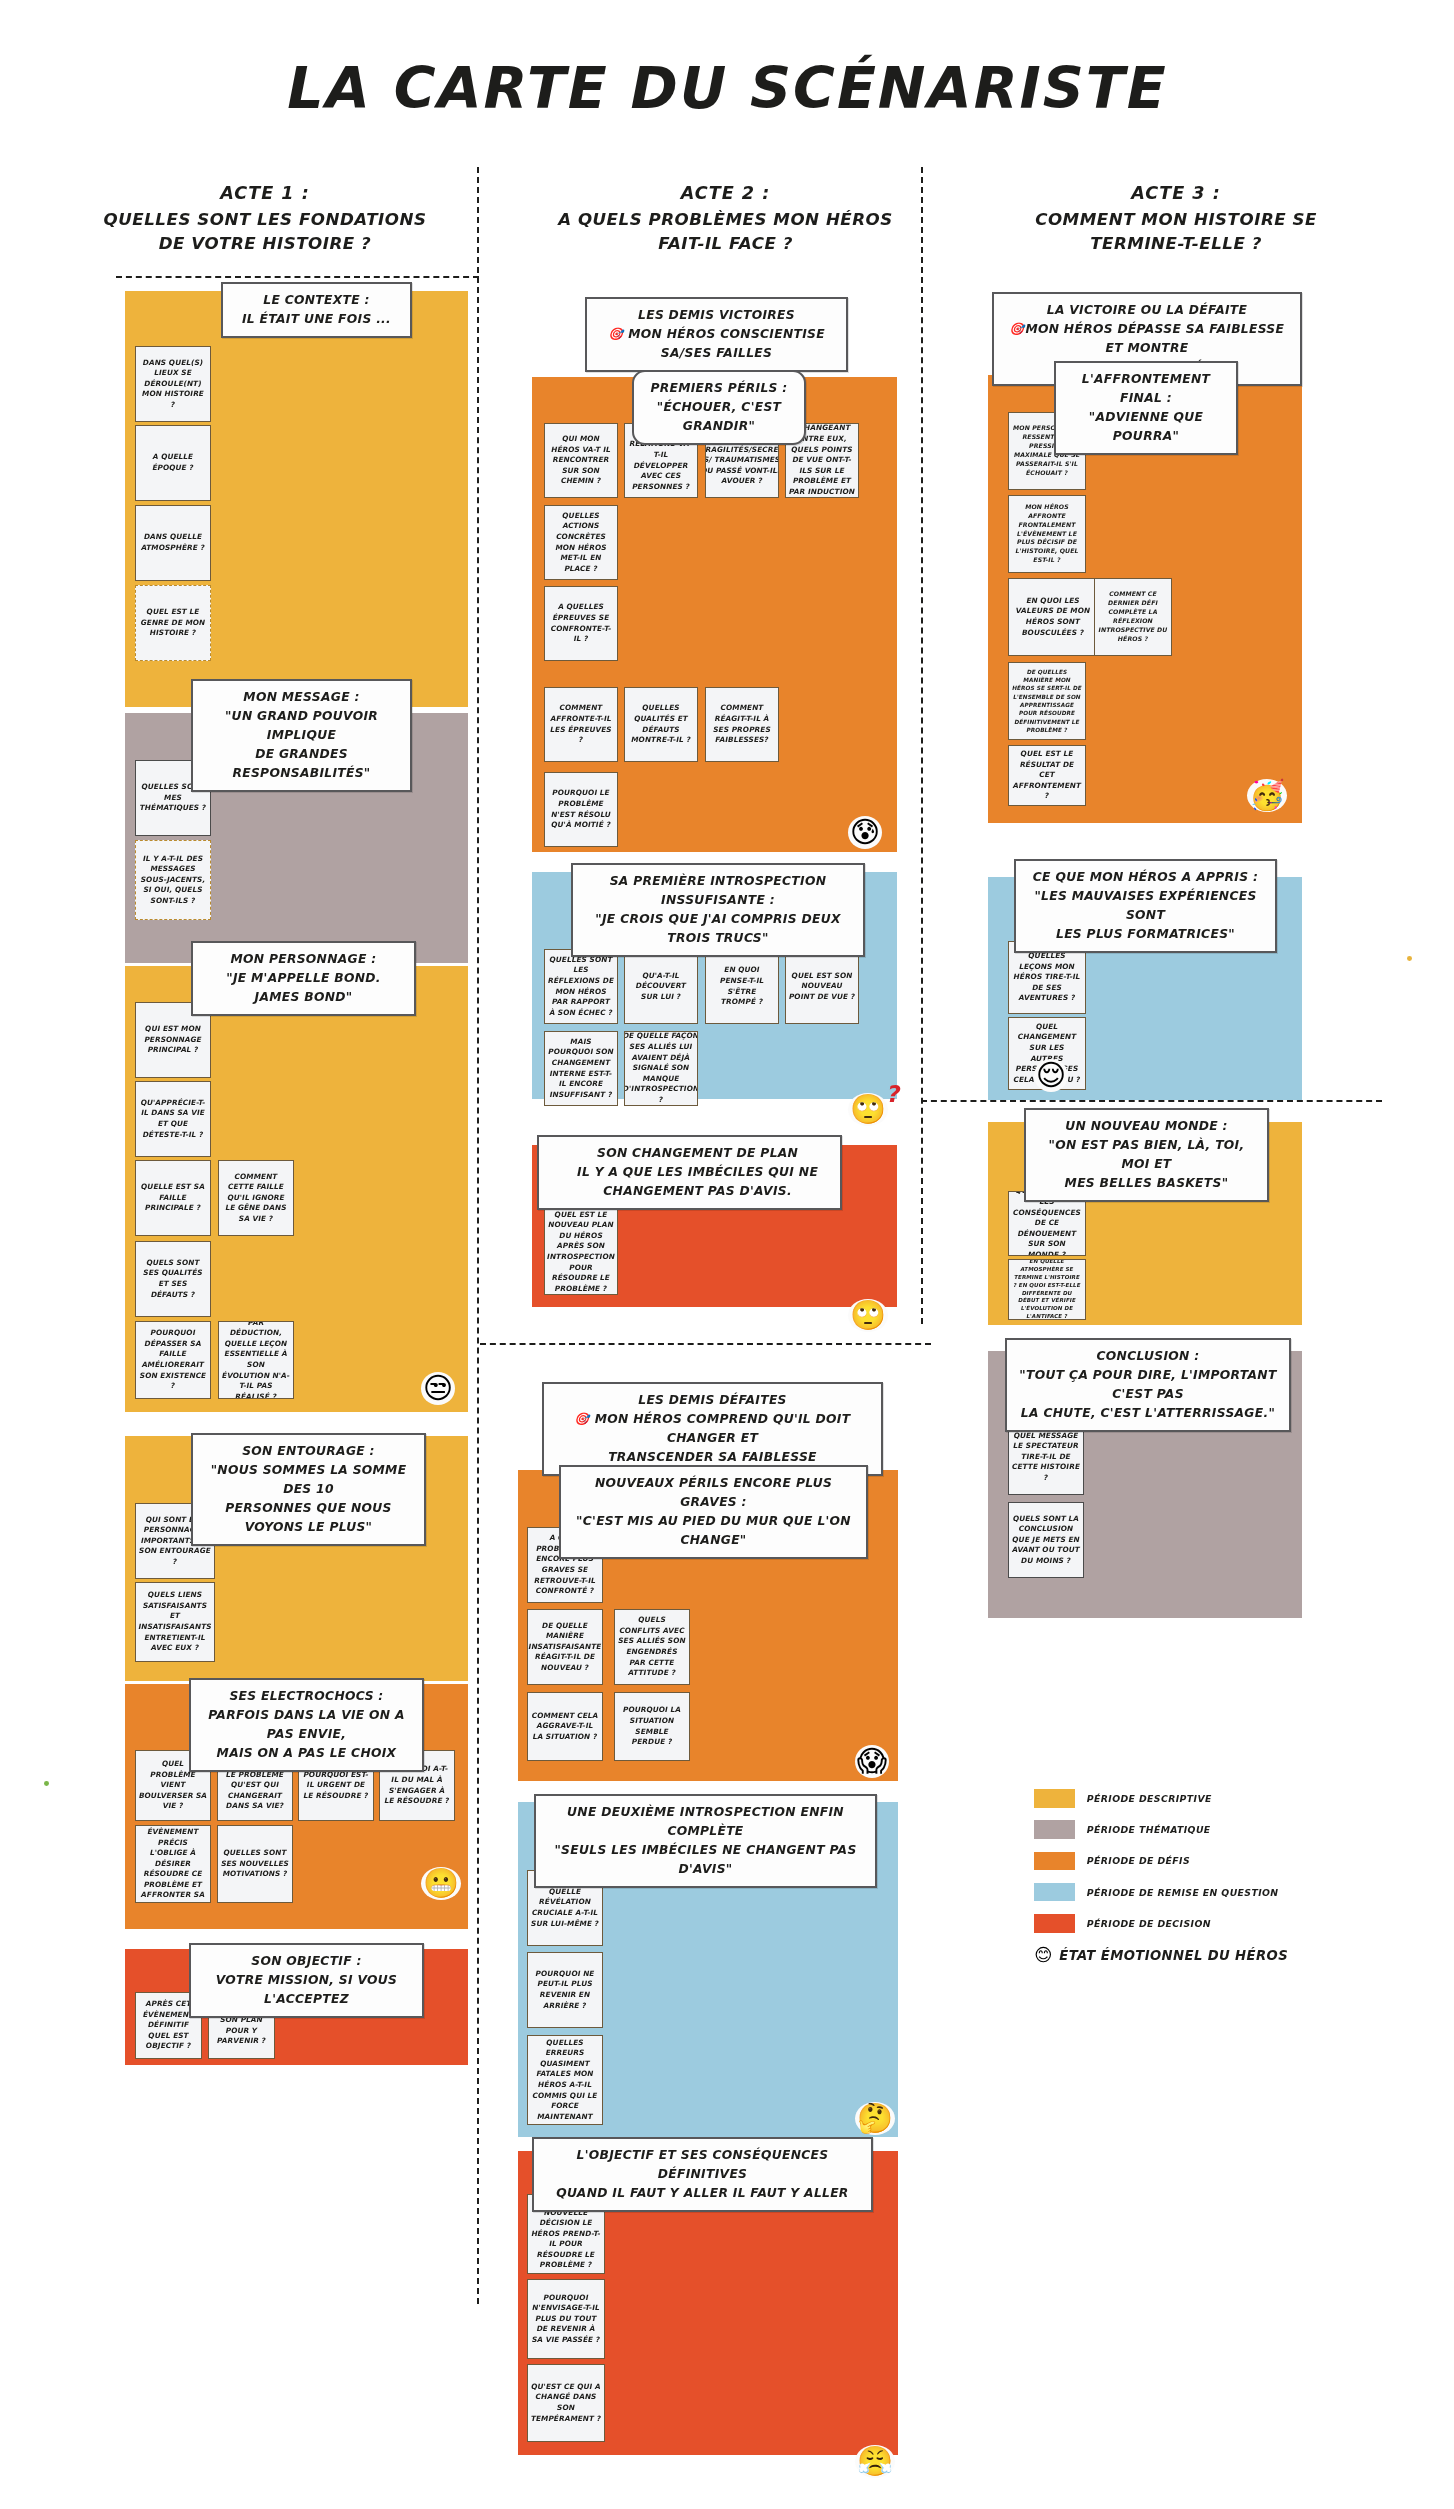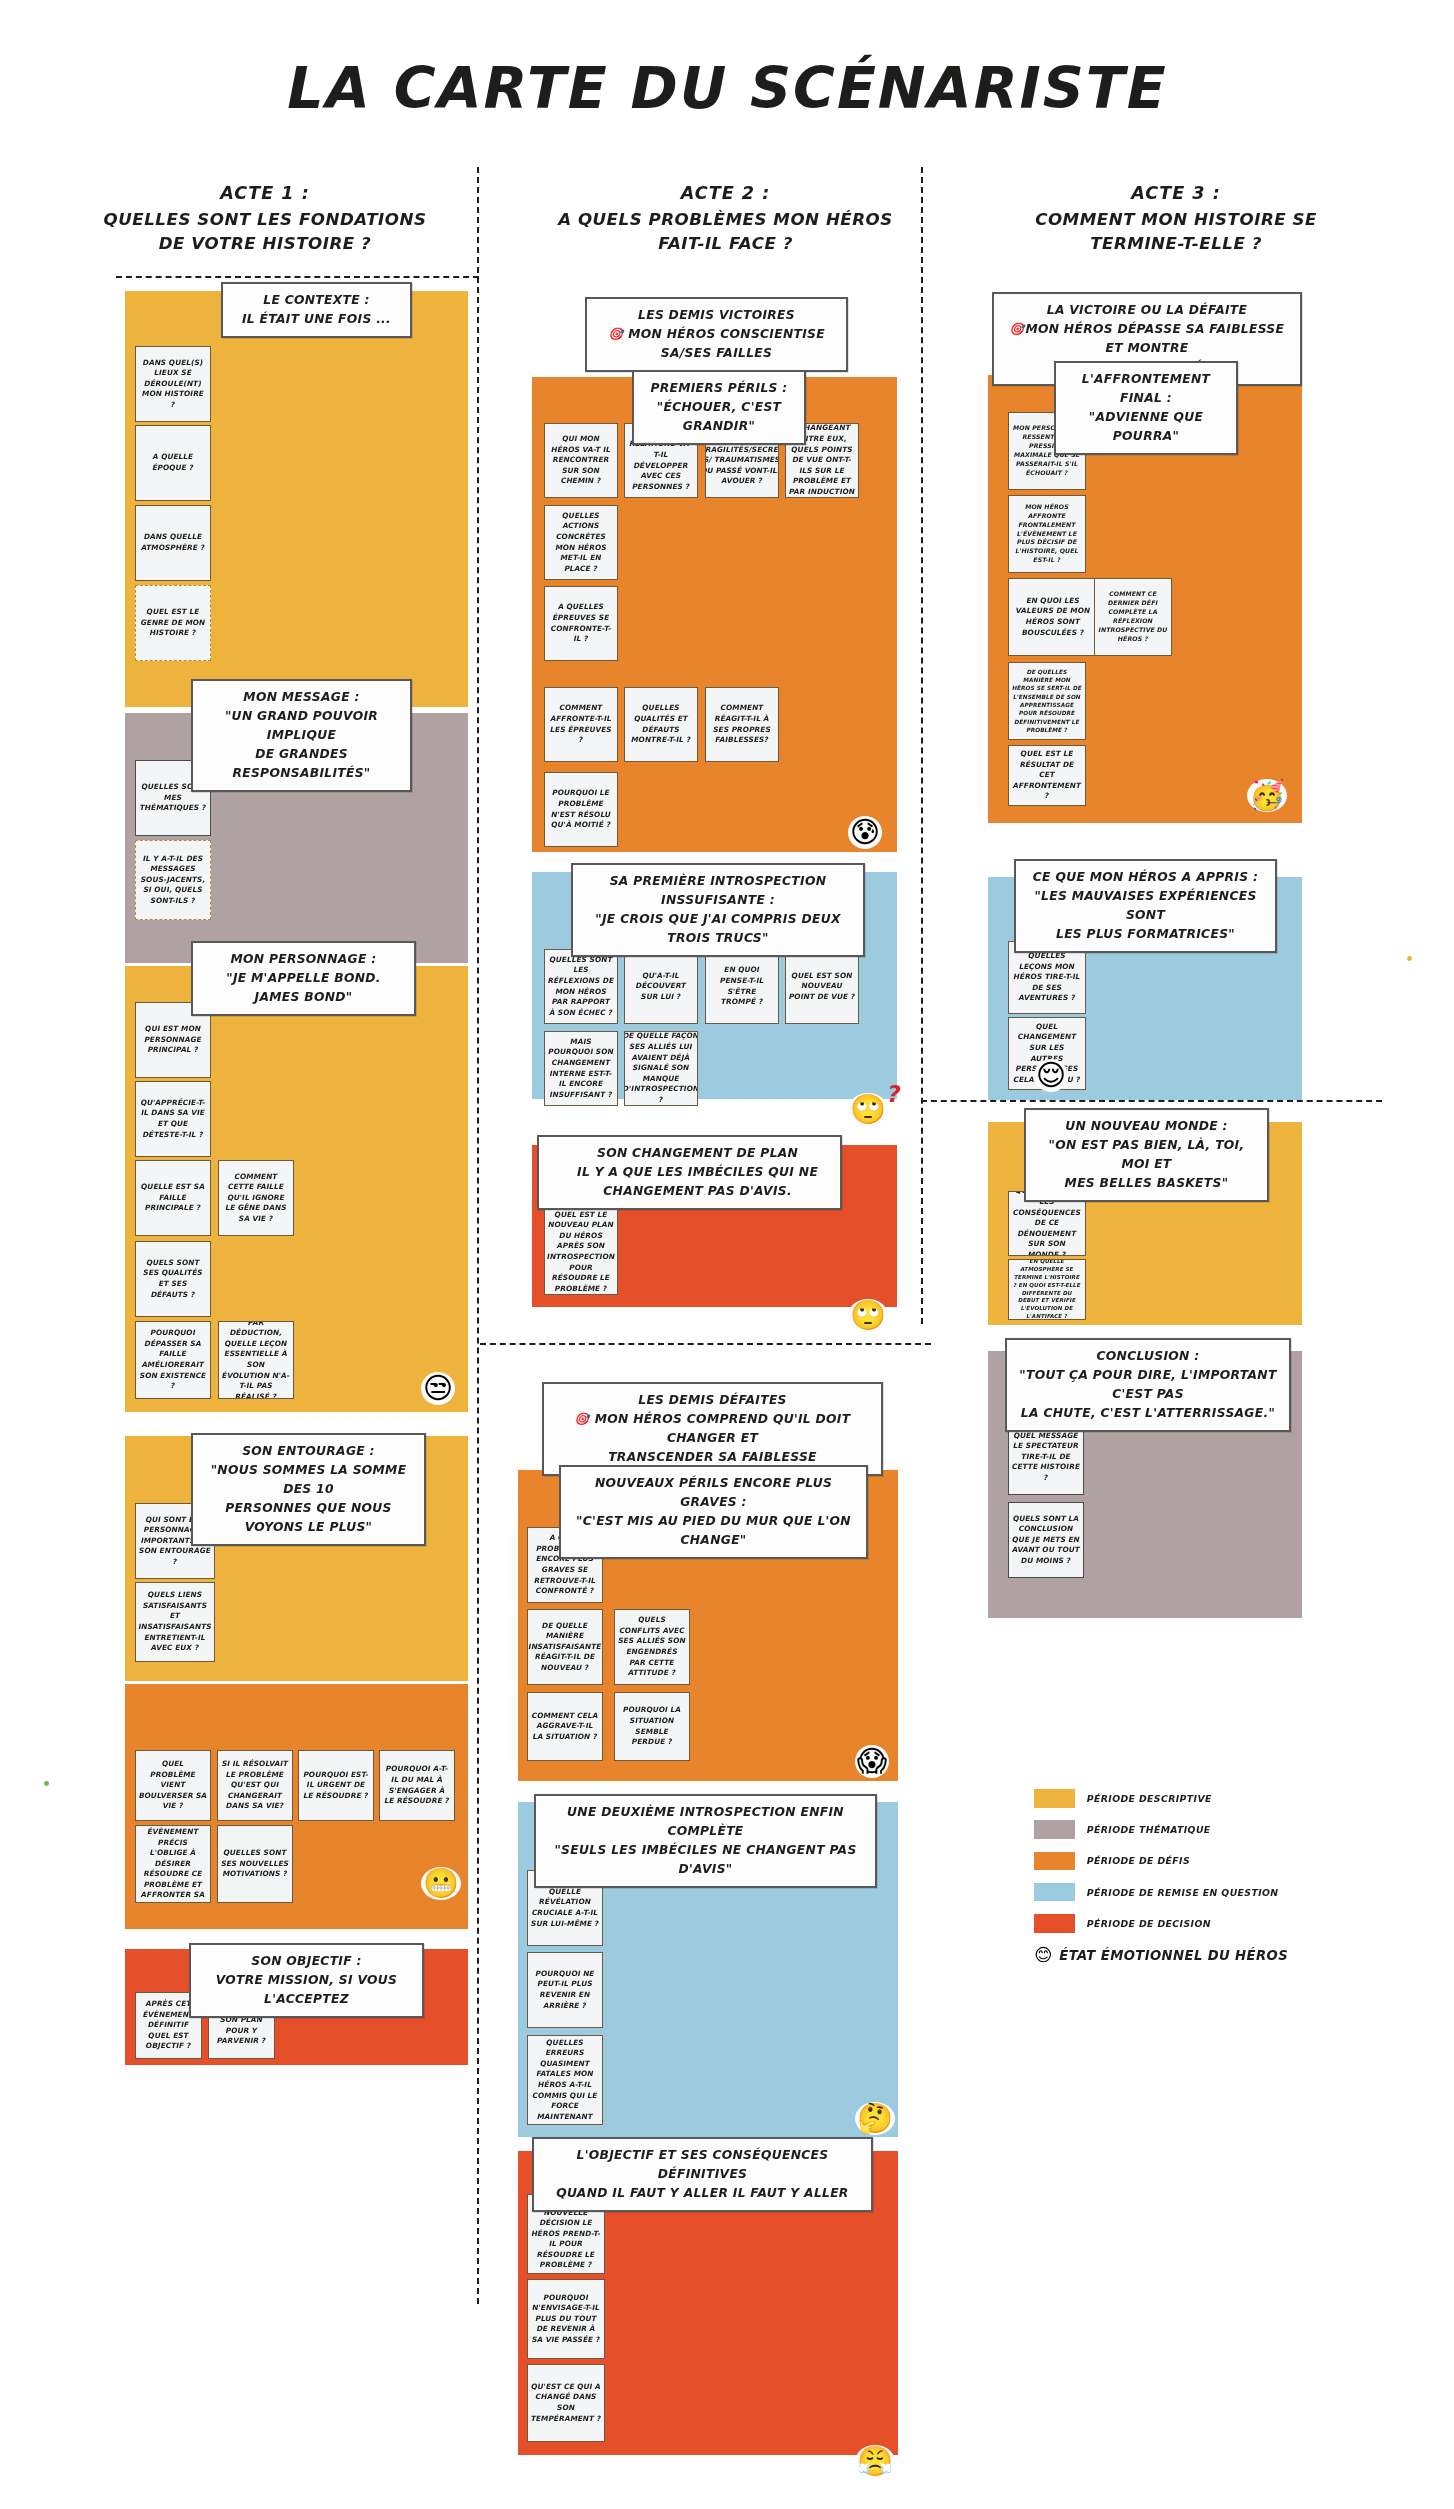--- a/index.html
+++ b/index.html
@@ -250,20 +250,25 @@
     <span class="t1">SON ENTOURAGE :</span>
     <span class="t2">"NOUS SOMMES LA SOMME DES 10</span>
     <span class="t3">PERSONNES QUE NOUS VOYONS LE PLUS"</span>
   </div>
   <div class="card" style="left:135px; top:1503px; width:80px; height:76px; z-index:3;">QUI SONT LES PERSONNAGES IMPORTANTS DE SON ENTOURAGE ?</div>
   <div class="card" style="left:135px; top:1582px; width:80px; height:80px; z-index:3;">QUELS LIENS SATISFAISANTS ET INSATISFAISANTS ENTRETIENT-IL AVEC EUX ?</div>
 
   <div class="block" style="left:125px; top:1684px; width:343px; height:245px;">
     <div class="panel c-defi"></div>
   </div>
+  <div class="banner" style="left:189px; top:1678px; width:235px;">
+    <span class="t1">SES ELECTROCHOCS :</span>
+    <span class="t2">PARFOIS DANS LA VIE ON A PAS ENVIE,</span>
+    <span class="t3">MAIS ON A PAS LE CHOIX</span>
+  </div>
   <div class="card" style="left:135px; top:1750px; width:76px; height:71px; z-index:3;">QUEL PROBLÈME VIENT BOULVERSER SA VIE ?</div>
   <div class="card" style="left:217px; top:1750px; width:76px; height:71px; z-index:3;">SI IL RÉSOLVAIT LE PROBLÈME QU'EST QUI CHANGERAIT DANS SA VIE?</div>
   <div class="card" style="left:298px; top:1750px; width:76px; height:71px; z-index:3;">POURQUOI EST-IL URGENT DE LE RÉSOUDRE ?</div>
   <div class="card" style="left:379px; top:1750px; width:76px; height:71px; z-index:3;">POURQUOI A-T-IL DU MAL À S'ENGAGER À LE RÉSOUDRE ?</div>
   <div class="card" style="left:135px; top:1825px; width:76px; height:78px; z-index:3;">QUEL ÉVÈNEMENT PRÉCIS L'OBLIGE À DÉSIRER RÉSOUDRE CE PROBLÈME ET AFFRONTER SA FAILLE ?</div>
   <div class="card" style="left:217px; top:1825px; width:76px; height:78px; z-index:3;">QUELLES SONT SES NOUVELLES MOTIVATIONS ?</div>
   <div class="emo" style="left:421px; top:1867px;">😬</div>
 
   <div class="block" style="left:125px; top:1949px; width:343px; height:116px;">
     <div class="panel c-deci"></div>
@@ -276,21 +281,21 @@
   <div class="card" style="left:208px; top:1992px; width:67px; height:67px; z-index:3;">QUEL EST SON PLAN POUR Y PARVENIR ?</div>
 
   <div class="banner" style="left:585px; top:297px; width:263px;">
     <span class="t1">LES DEMIS VICTOIRES</span>
     <span class="t2">🎯 MON HÉROS CONSCIENTISE SA/SES FAILLES</span>
   </div>
 
   <div class="block" style="left:532px; top:377px; width:365px; height:475px;">
     <div class="panel c-defi"></div>
   </div>
-  <div class="banner" style="left:632px; top:370px; width:174px;">
+  <div class="banner" style="left:632px; top:370px; width:174px;border-radius:13px;">
     <span class="t1">PREMIERS PÉRILS :</span>
     <span class="t2">"ÉCHOUER, C'EST GRANDIR"</span>
   </div>
   <div class="card" style="left:544px; top:423px; width:74px; height:75px; z-index:3;">QUI MON HÉROS VA-T IL RENCONTRER SUR SON CHEMIN ?</div>
   <div class="card" style="left:624px; top:423px; width:74px; height:75px; z-index:3;">QUELLES RELATIONS VA-T-IL DÉVELOPPER AVEC CES PERSONNES ?</div>
   <div class="card" style="left:705px; top:423px; width:74px; height:75px; z-index:3;">QUELS FRAGILITÉS/SECRET S/ TRAUMATISMES DU PASSÉ VONT-ILS AVOUER ?</div>
   <div class="card" style="left:785px; top:423px; width:74px; height:75px; z-index:3;">EN ÉCHANGEANT ENTRE EUX, QUELS POINTS DE VUE ONT-T-ILS SUR LE PROBLÈME ET PAR INDUCTION SUR</div>
   <div class="card" style="left:544px; top:505px; width:74px; height:75px; z-index:3;">QUELLES ACTIONS CONCRÈTES MON HÉROS MET-IL EN PLACE ?</div>
   <div class="card" style="left:544px; top:586px; width:74px; height:75px; z-index:3;">A QUELLES ÉPREUVES SE CONFRONTE-T-IL ?</div>
   <div class="card" style="left:544px; top:687px; width:74px; height:75px; z-index:3;">COMMENT AFFRONTE-T-IL LES ÉPREUVES ?</div>

